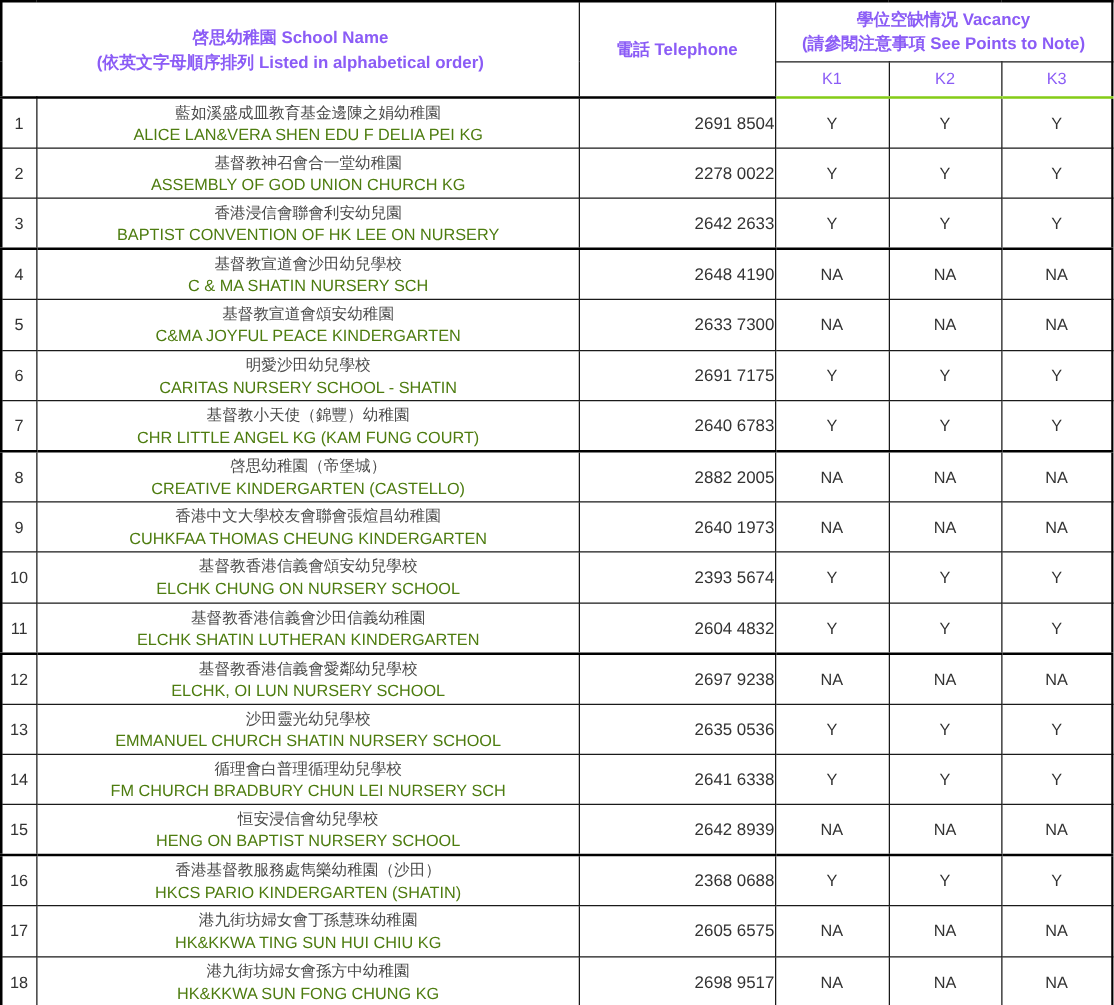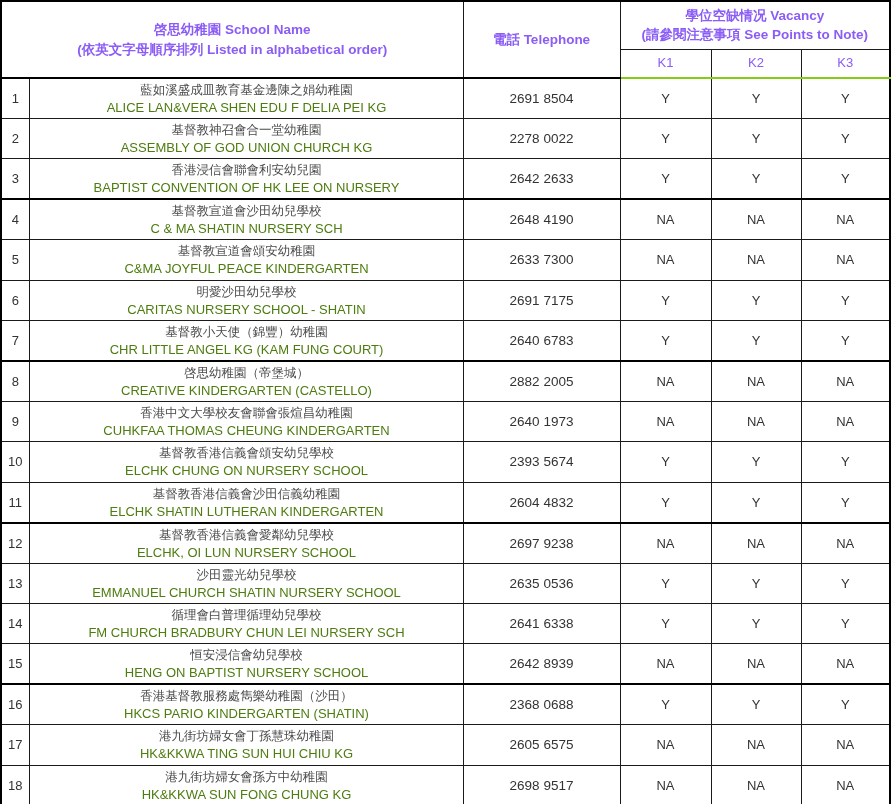--- a/index.html
+++ b/index.html
@@ -70,21 +70,21 @@
     overflow: hidden;
   }
   .name-en {
     font-size: 13px;
     color: #4d7c0f;
     line-height: 17px;
     white-space: nowrap;
     overflow: hidden;
   }
   td.tel-cell {
-    text-align: center;
+    text-align: right;
     font-size: 13.5px;
     color: #333333;
   }
   td.k-cell {
     text-align: center;
     font-size: 13px;
     color: #333333;
   }
 </style>
 </head>

